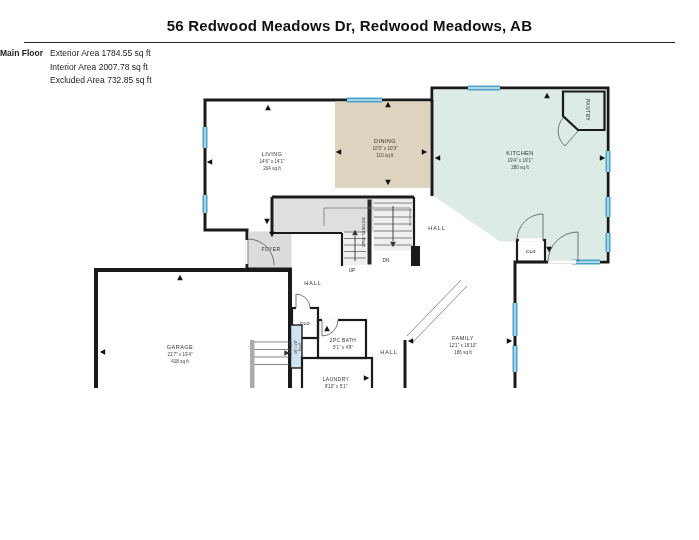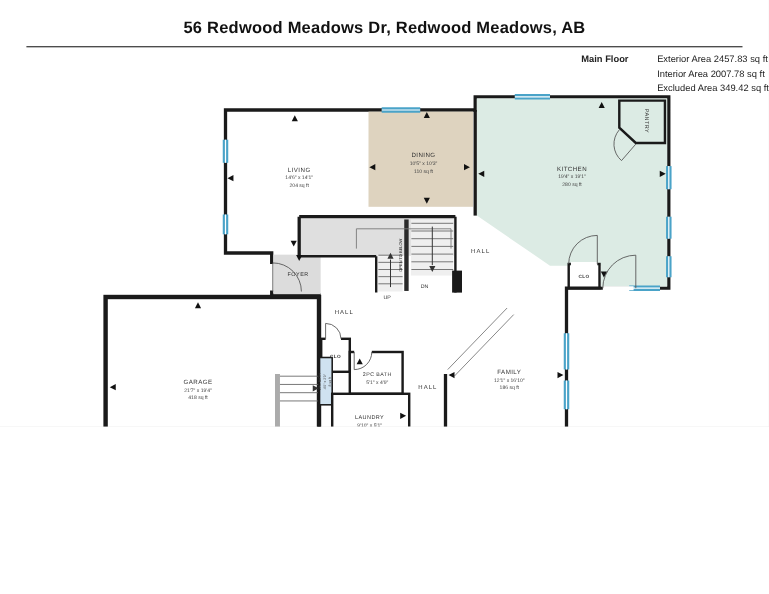--- a/index.html
+++ b/index.html
@@ -1,22 +1,22 @@
 <!DOCTYPE html>
 <html><head>
 <meta charset="utf-8">
 <style>
   html,body{margin:0;padding:0;background:#fff}
   .page{position:relative;width:699px;height:388px;background:#fff;outline:1px solid #c9c9c9;
         font-family:"Liberation Sans",sans-serif;overflow:hidden}
   .page-title{position:absolute;top:17px;left:0;right:0;text-align:center;
               font-size:15px;font-weight:bold;color:#111;letter-spacing:.2px}
   .title-rule{position:absolute;top:42px;left:24px;right:24px;border-top:1.5px solid #222;height:0}
-  .floor-summary{position:absolute;top:47px;left:0;right:0;display:flex;justify-content:flex-end;
-                 gap:26px;font-size:8.5px;color:#222}
+  .floor-summary{position:absolute;top:47px;left:0;right:0;display:flex;justify-content:flex-start;
+                 gap:7px;font-size:8.5px;color:#222}
   .floor-label{font-weight:bold;line-height:13.5px}
   .area-line{line-height:13.5px}
   .footer-rule{position:absolute;top:503px;left:8px;right:8px;border-top:2px solid #222;height:0}
   .disclaimer{position:absolute;top:509px;left:25px;right:10px;font-size:7.6px;color:#222}
   svg{position:absolute;top:0;left:0}
   svg text{font-family:"Liberation Sans",sans-serif;fill:#333}
   .rname{font-size:5.6px;letter-spacing:.4px;text-anchor:middle}
   .rdim{font-size:4.6px;fill:#444;text-anchor:middle}
   .hallt{font-size:5.4px;letter-spacing:1px;text-anchor:middle}
   .clot{font-size:4.3px;font-weight:bold;letter-spacing:.3px;text-anchor:middle}
@@ -39,23 +39,23 @@
 <body>
 
 <div class="page">
 
   <div class="page-title">56 Redwood Meadows Dr, Redwood Meadows, AB</div>
   <div class="title-rule"></div>
 
   <div class="floor-summary">
     <div class="floor-label">Main Floor</div>
     <div>
-      <div class="area-line">Exterior Area 2457.83 sq ft</div>
+      <div class="area-line">Exterior Area 1784.55 sq ft</div>
       <div class="area-line">Interior Area 2007.78 sq ft</div>
-      <div class="area-line">Excluded Area 349.42 sq ft</div>
+      <div class="area-line">Excluded Area 732.85 sq ft</div>
     </div>
   </div>
 
   <svg width="699" height="540" viewBox="0 0 699 540">
     <defs>
       <path id="arr" d="M0,-3.2 L2.8,2.2 L-2.8,2.2 Z"></path>
     </defs>
 
     <path class="wall3" d="M205,100 L432,100 L432,88 L608,88 L608,262 L515,262 L515,410 L405,410 L405,403 L290,403 L290,268 L247,268 L247,230 L205,230 Z" fill="#faf3da"></path>
     <rect x="335" y="101.5" width="95" height="86.5" fill="#ded3bf"></rect>

